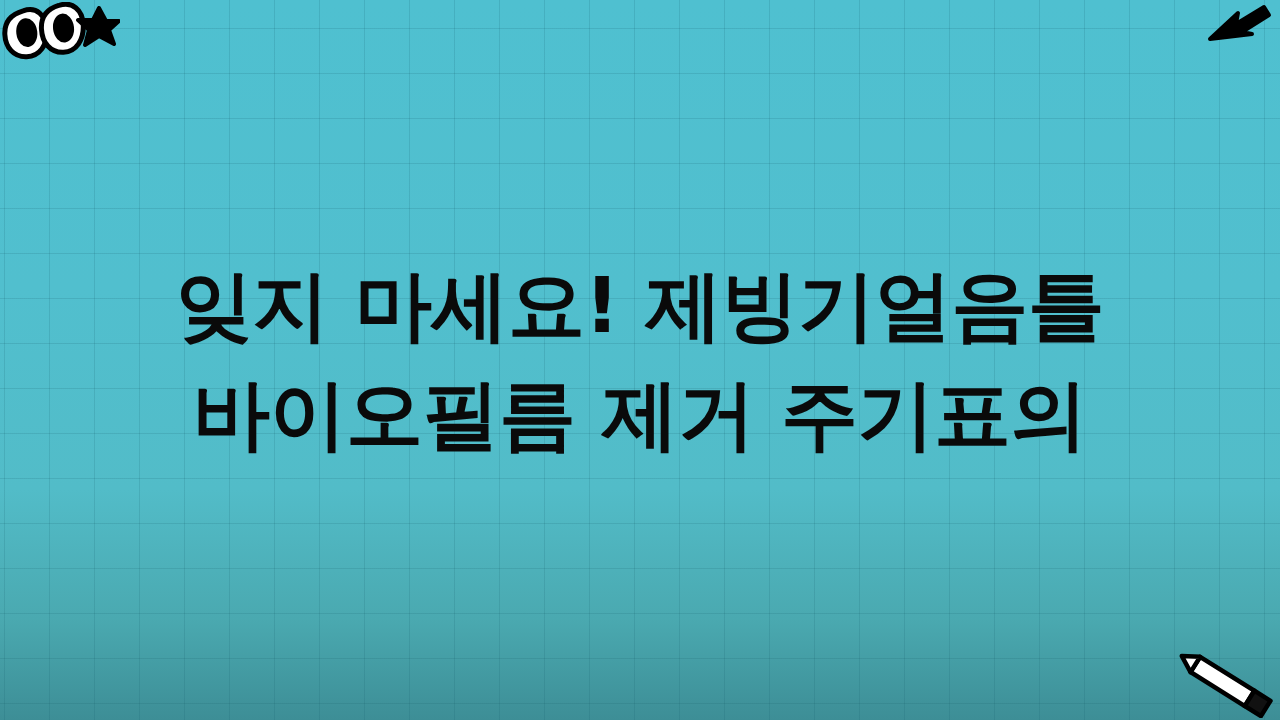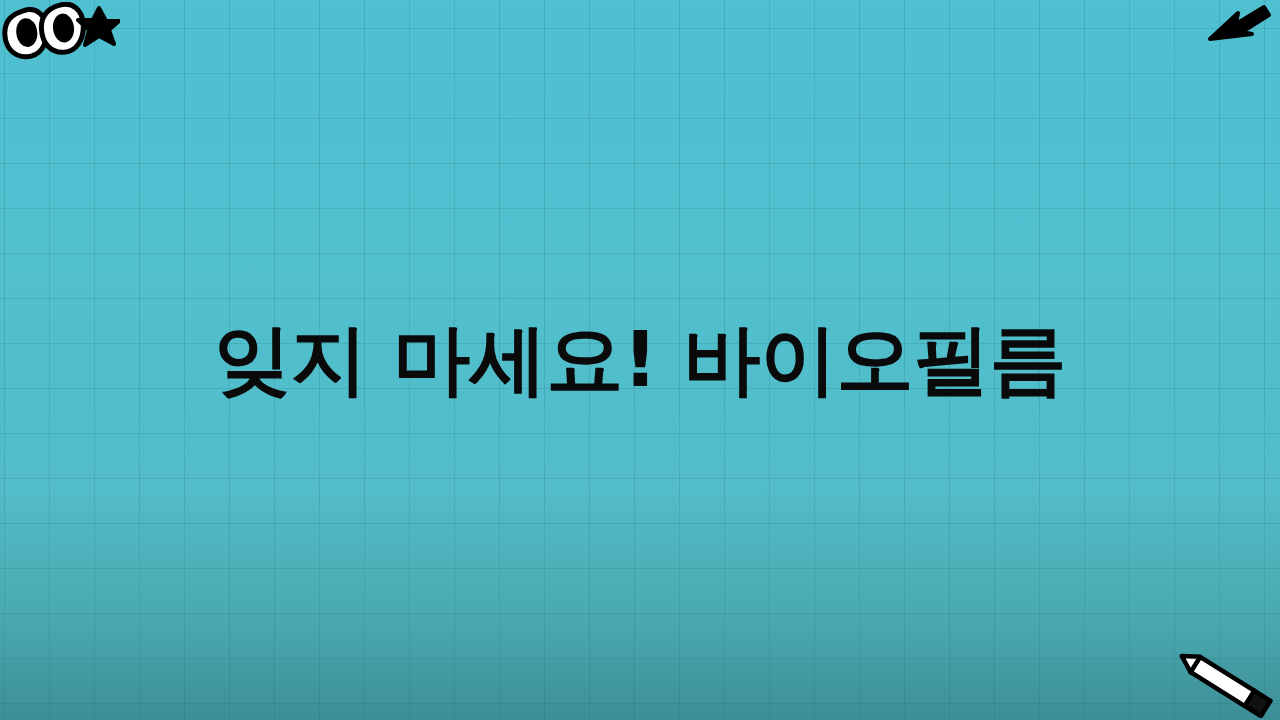--- a/index.html
+++ b/index.html
@@ -115,16 +115,17 @@
     <svg viewBox="0 0 106 70" width="106" height="70" xmlns="http://www.w3.org/2000/svg">
       <g transform="rotate(32 53 35)">
         <path d="M18 26 L82 26 L82 44 L18 44 Z" fill="#ffffff" stroke="#000000" stroke-width="4.5" stroke-linejoin="round"></path>
         <path d="M18 26 L2 35 L18 44 Z" fill="#ffffff" stroke="#000000" stroke-width="4.5" stroke-linejoin="round"></path>
         <path d="M82 26 L101 26 L101 44 L82 44 Z" fill="#111111" stroke="#000000" stroke-width="4.5" stroke-linejoin="round"></path>
       </g>
     </svg>
   </div>
 
   <div id="headline">
-    <div class="headline-line">잊지 마세요! 바이오필름</div>
+    <div class="headline-line">잊지 마세요! 제빙기얼음틀</div>
+    <div class="headline-line">바이오필름 제거 주기표의</div>
   </div>
 
 </div>
 
 </body></html>

